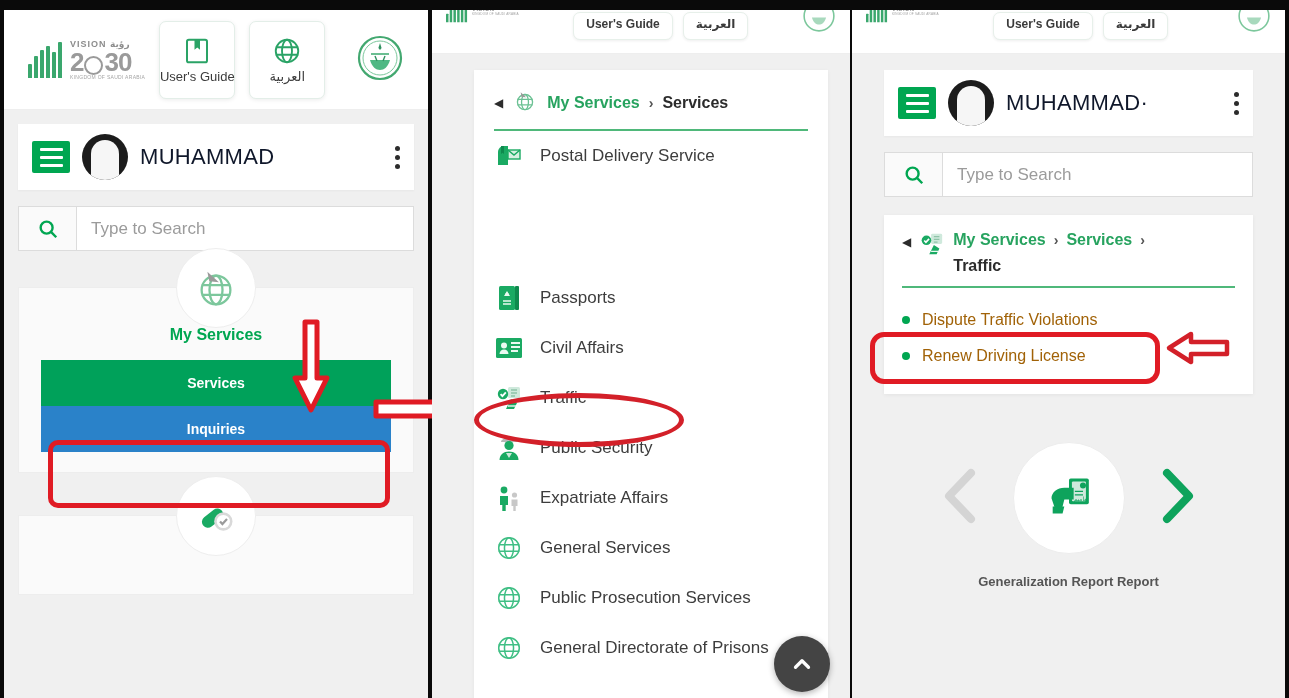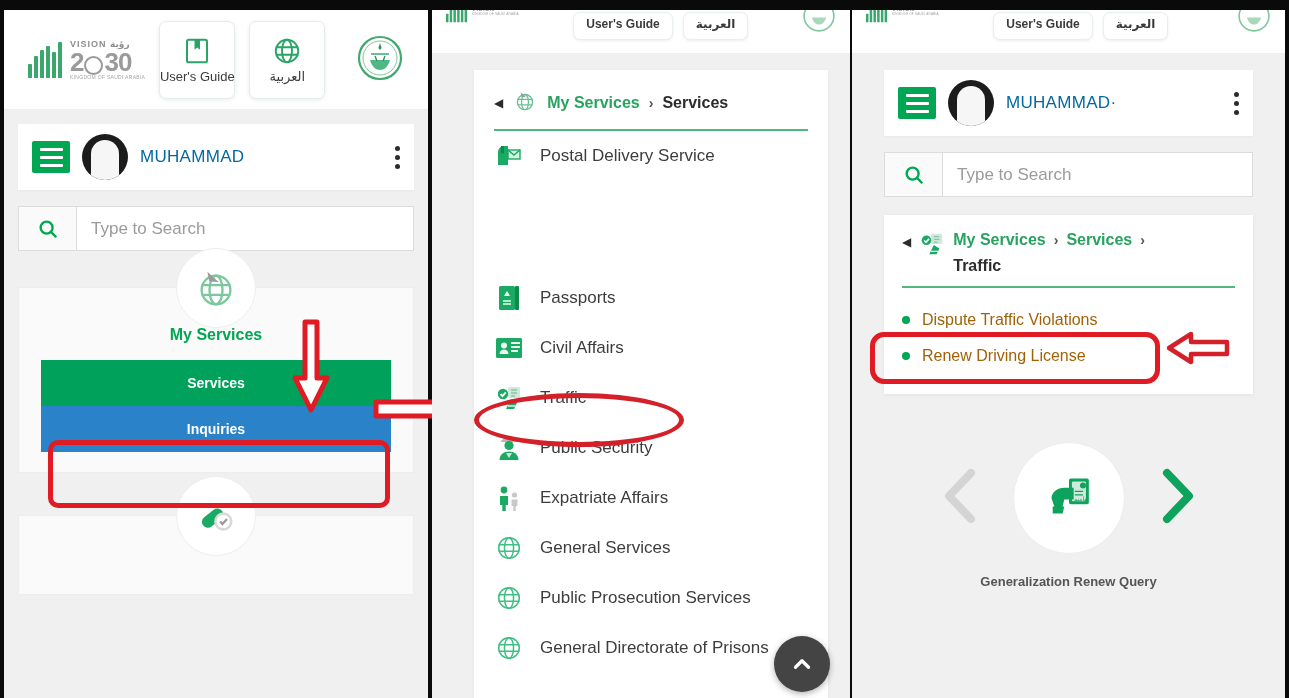--- a/index.html
+++ b/index.html
@@ -106,21 +106,21 @@
   .burger span { display: block; width: 23px; height: 3px; background: #fff; border-radius: 1px; }
   .avatar {
     width: 46px; height: 46px; border-radius: 50%;
     background: #1c1c1c; flex: 0 0 auto;
     position: relative; overflow: hidden;
   }
   .avatar::after {
     content:""; position:absolute; left:9px; top:6px; width:28px; height:42px;
     background:#f6f6f6; border-radius: 14px 14px 0 0;
   }
-  .username { font-size: 17px; color: #0369a1; letter-spacing: .3px; }
+  .username { font-size: 22px; color: #0f172a; letter-spacing: .3px; }
   .kebab { margin-left: auto; display: flex; flex-direction: column; gap: 4px; cursor: pointer; }
   .kebab i { width: 5px; height: 5px; border-radius: 50%; background: #2c2c2c; display: block; }
 
   .searchbar {
     margin-top: 16px;
     display: flex; align-items: stretch;
     background: #fff; border: 1px solid #dcdcdc;
     height: 45px;
   }
   .search-ico {
@@ -636,21 +636,21 @@
               <path d="M10 33h10l-1.5 6H10z" fill="#0ea35c"></path>
             </svg>
           </span>
         </div>
         <span class="car-arrow">
           <svg width="52" height="62" viewBox="0 0 52 62" fill="none" stroke="#0ea35c" stroke-width="8" stroke-linecap="round" stroke-linejoin="round">
             <path d="M16 8l22 23-22 23"></path>
           </svg>
         </span>
       </div>
-      <div class="car-caption">Generalization Renew Query</div>
+      <div class="car-caption">Generalization Report Report</div>
     </div>
 
     <div class="hl-rect" style="left:18px; top:322px; width:290px; height:52px; border-radius:14px;"></div>
   </div>
 
   <svg class="anno" style="left:1163px; top:330px; width:68px; height:36px;" viewBox="0 0 68 36">
     <path d="M64 12 h-36 v-8 L6 18 L28 32 v-8 h36 z" fill="#ffffff" stroke="#d32029" stroke-width="4.5" stroke-linejoin="round"></path>
   </svg>
 
 </div>

